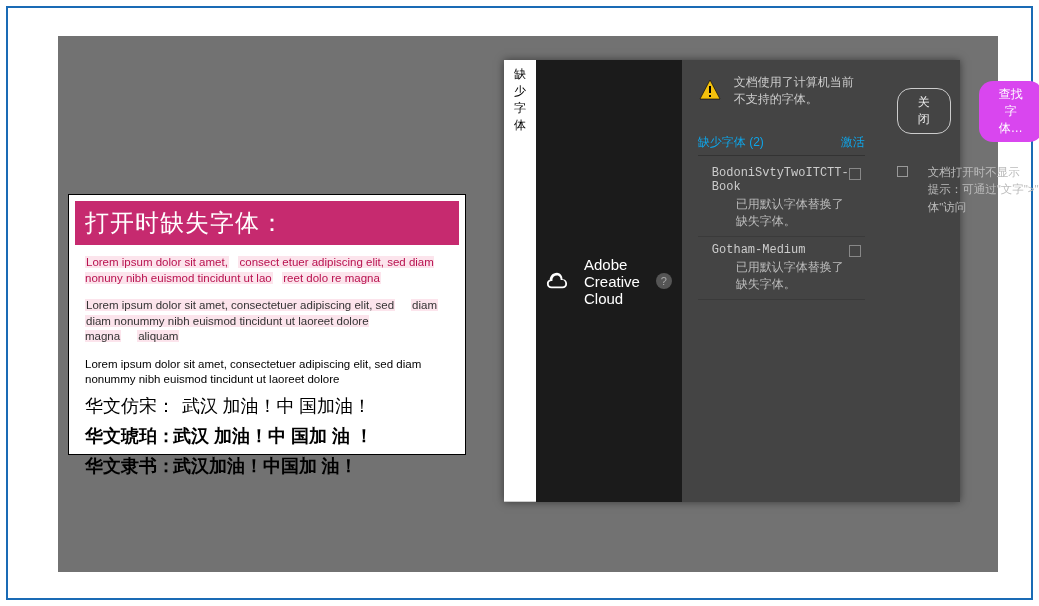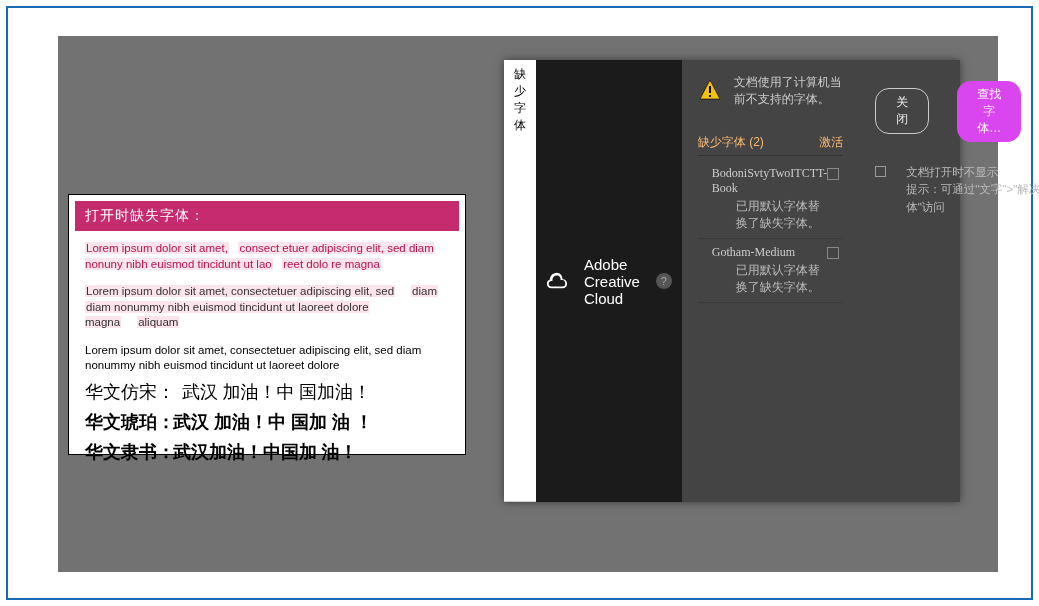--- a/index.html
+++ b/index.html
@@ -34,21 +34,21 @@
   height: 261px;
   background: #fff;
   border: 1px solid #000;
 }
 .doc-inner {
   margin: 6px;
 }
 .doc-title-bar {
   background: #c62a6f;
   color: #fff;
-  font-size: 14px;
+  font-size: 24px;
   font-weight: 400;
   padding: 6px 10px;
   letter-spacing: 1px;
 }
 .doc-para {
   padding: 10px 10px 2px 10px;
   font-size: 11.5px;
   line-height: 1.35;
   color: #333;
 }
@@ -123,36 +123,36 @@
 .warn-row {
   display: flex;
   align-items: center;
   gap: 12px;
   margin-bottom: 22px;
 }
 .warn-icon svg { width: 24px; height: 24px; }
 .list-header {
   display: flex;
   justify-content: space-between;
-  color: #fdba74;
+  color: #0ea5e9;
   padding: 4px 0;
   border-bottom: 1px solid #333;
   margin-bottom: 4px;
 }
 .font-list {
   flex: 1;
 }
 .font-item {
   padding: 6px 0 6px 14px;
   border-bottom: 1px solid #3a3a3a;
   display: flex;
   align-items: flex-start;
 }
 .font-item .finfo { flex: 1; }
-.font-name { font-family: Liberation Serif, serif; font-size: 12px; color: #ccc; }
+.font-name { font-family: Liberation Mono, monospace; font-size: 12px; color: #ccc; }
 .font-sub { padding-left: 24px; color: #bbb; font-size: 12px; margin-top: 2px; }
 .chk {
   width: 12px;
   height: 12px;
   border: 1px solid #888;
   margin-top: 2px;
   margin-right: 4px;
 }
 .dlg-footer {
   padding: 10px 16px 14px 16px;

